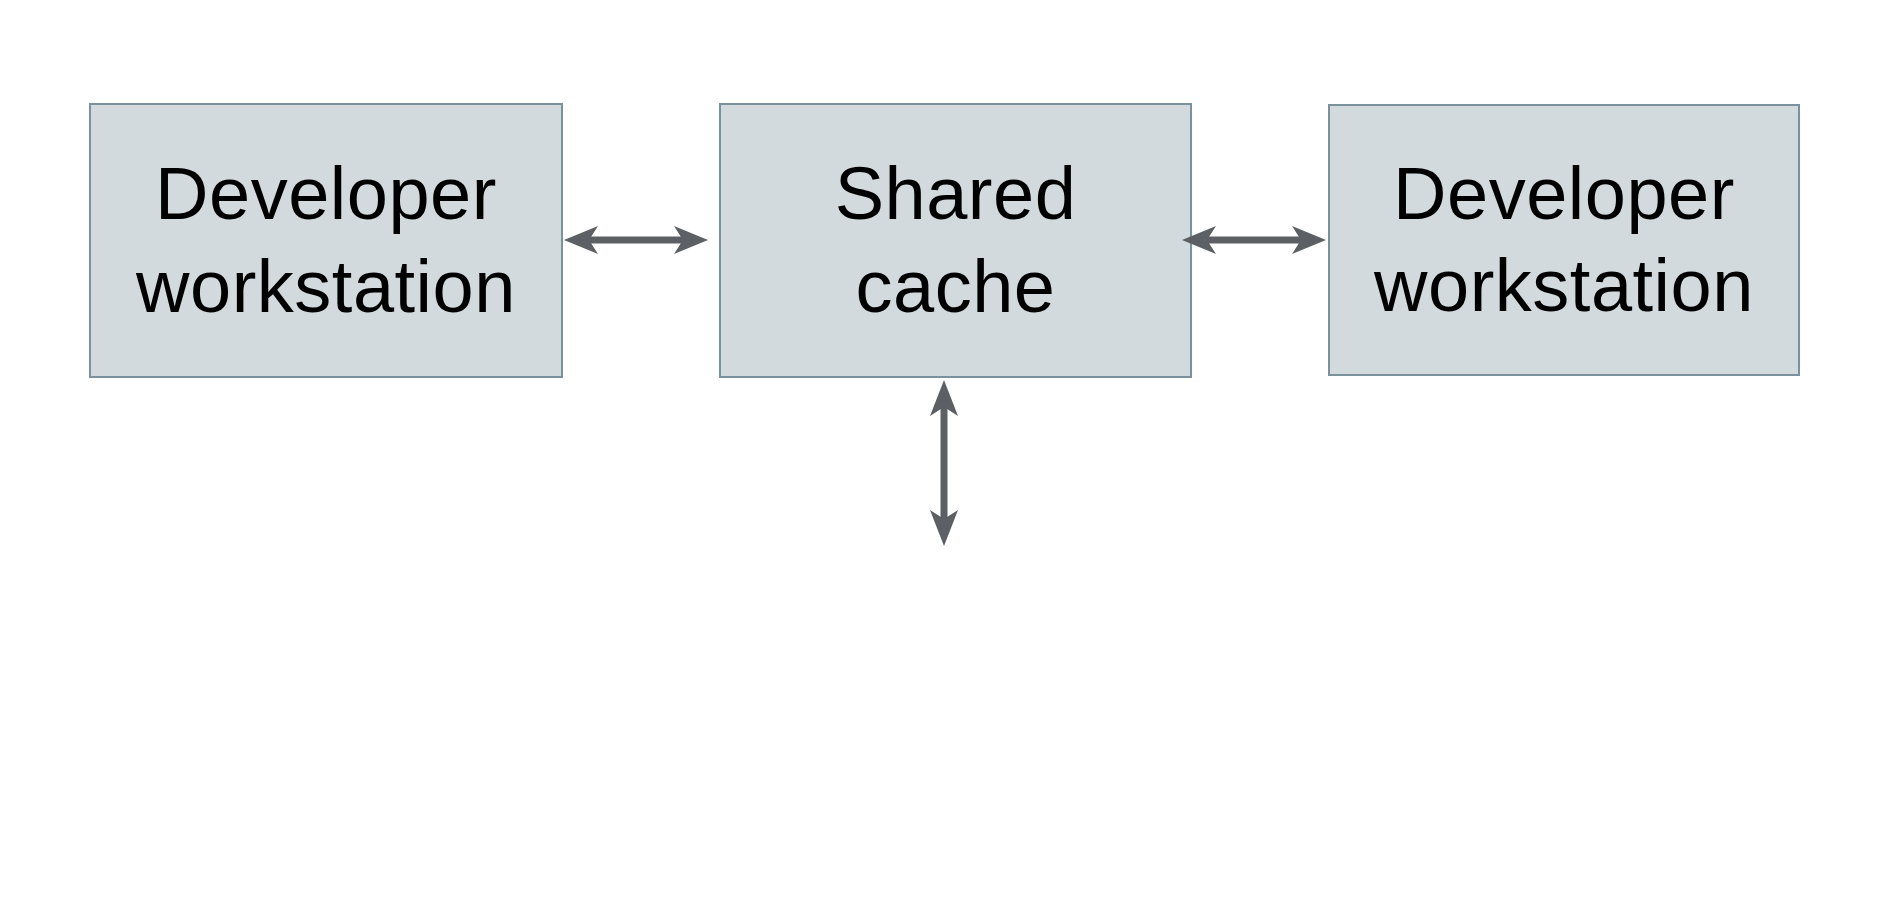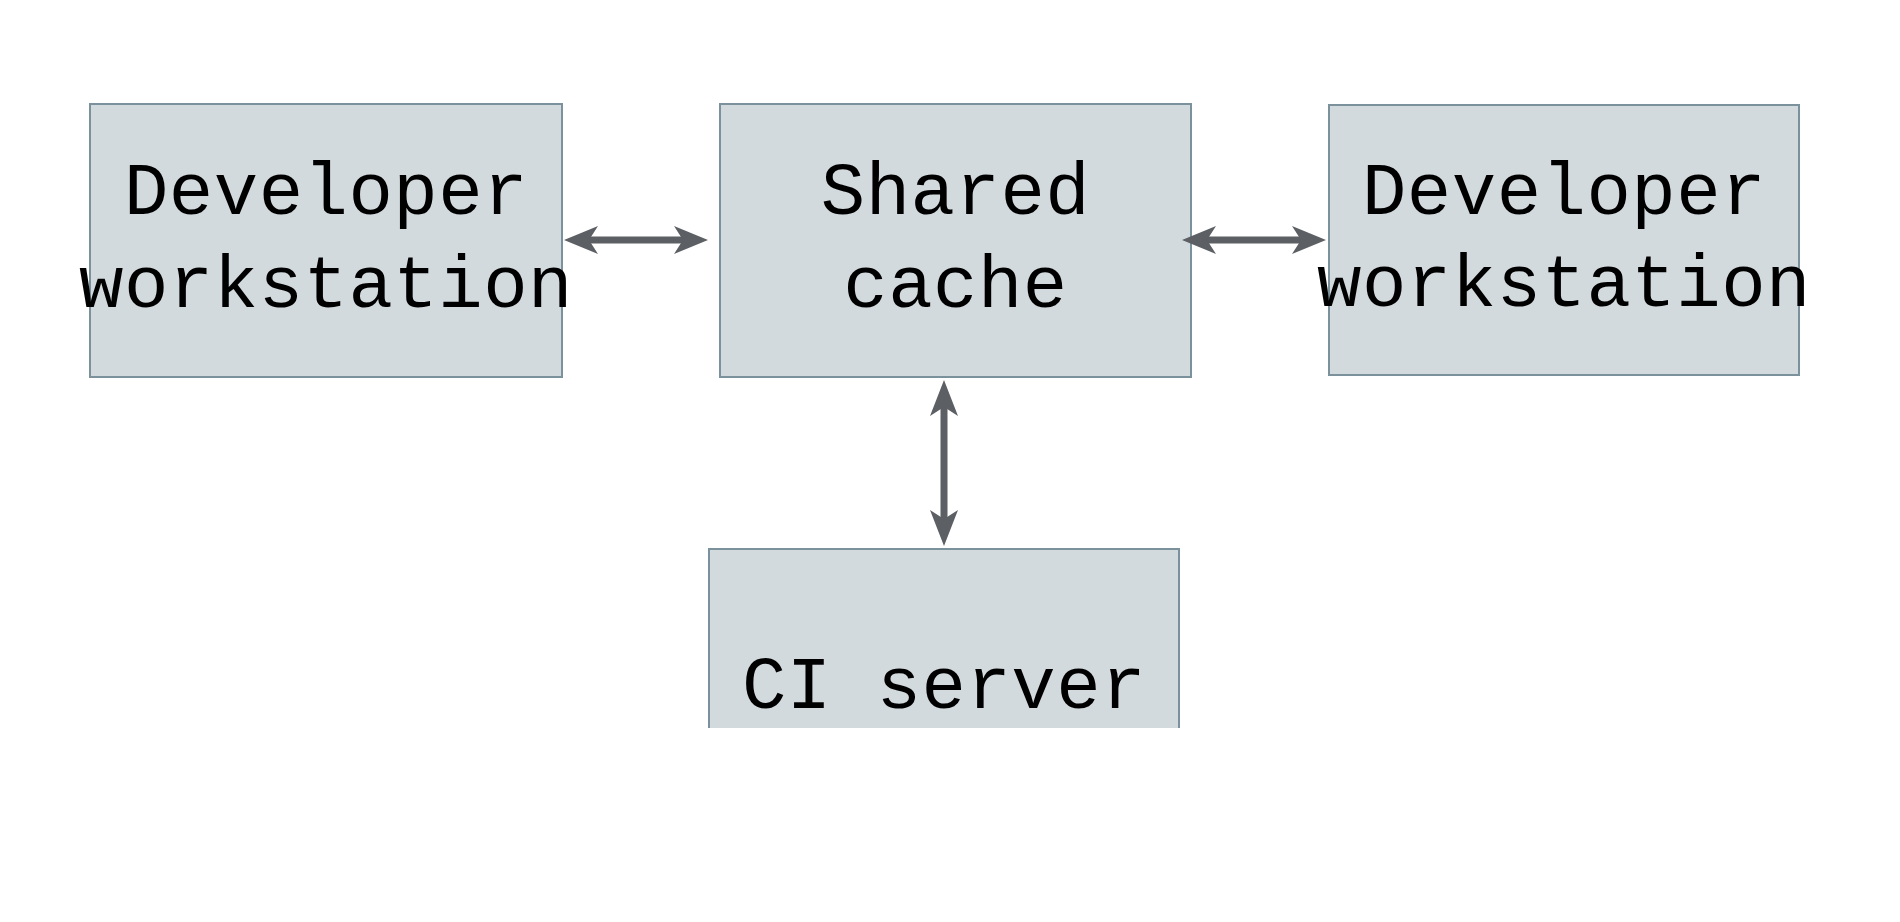--- a/index.html
+++ b/index.html
@@ -13,21 +13,21 @@
   html, body {
     margin: 0;
     padding: 0;
     background: var(--background);
   }
   .canvas {
     position: relative;
     width: 1900px;
     height: 728px;
     background: var(--background);
-    font-family: Liberation Mono, monospace;
+    font-family: Liberation Sans, sans-serif;
     overflow: hidden;
   }
   .node {
     position: absolute;
     background: var(--node-fill);
     border: 2px solid var(--node-border);
     display: flex;
     align-items: center;
     justify-content: center;
     text-align: center;
@@ -63,23 +63,20 @@
   <div class="node node--cache">
     <span>Shared
 cache</span>
   </div>
 
   <div class="node node--dev-right">
     <span>Developer
 workstation</span>
   </div>
 
-  <div class="node node--ci">
-    <span>CI server</span>
-  </div>
 
   <div class="arrow arrow--left">
     <svg width="146" height="48" viewBox="0 0 146 48" aria-hidden="true">
       <rect x="20" y="20.5" width="106" height="7" fill="currentColor"></rect>
       <polygon points="1,24 35,10 26,24 35,38" fill="currentColor"></polygon>
       <polygon points="145,24 111,10 120,24 111,38" fill="currentColor"></polygon>
     </svg>
   </div>
 
   <div class="arrow arrow--right">

